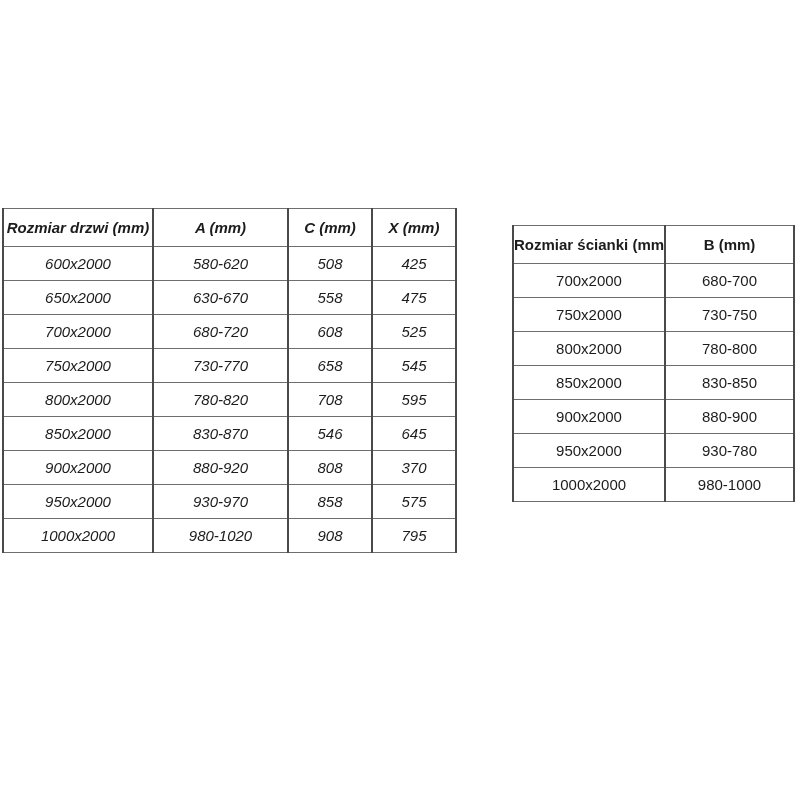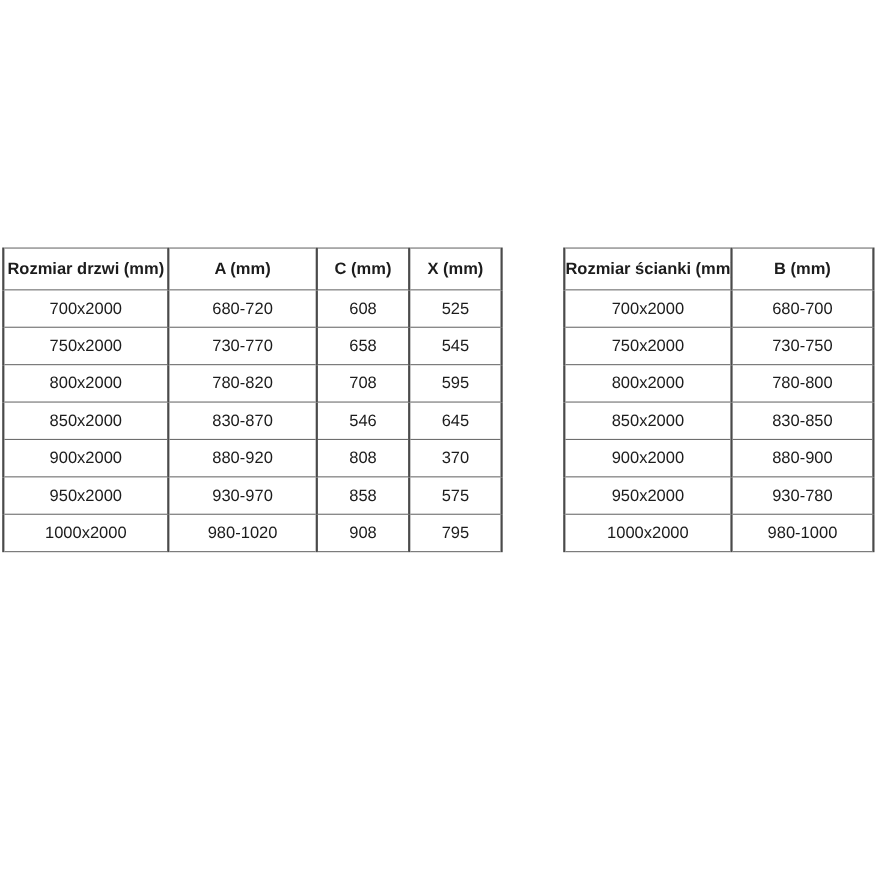--- a/index.html
+++ b/index.html
@@ -35,21 +35,21 @@
   table.tbl thead tr { height: 38px; }
   table.tbl tbody tr { height: 34px; }
   table.tbl th {
     font-size: 15px;
     font-weight: bold;
   }
   table.tbl td {
     font-size: 15px;
     font-weight: normal;
   }
-  #doors-table { left: 2px;  top: 225px; width: 453px; }
+  #doors-table { left: 2px;  top: 208px; width: 453px; font-style: italic; }
   #wall-table  { left: 512px; top: 225px; width: 281px; }
 </style>
 </head>
 <body>
 
 <div class="canvas">
 
   <table class="tbl" id="doors-table">
     <colgroup>
       <col style="width:150px">
@@ -59,20 +59,32 @@
     </colgroup>
   <thead>
         <tr>
           <th>Rozmiar drzwi (mm)</th>
           <th>A (mm)</th>
           <th>C (mm)</th>
           <th>X (mm)</th>
         </tr>
       </thead>
       <tbody>
+        <tr>
+          <td>600x2000</td>
+          <td>580-620</td>
+          <td>508</td>
+          <td>425</td>
+        </tr>
+        <tr>
+          <td>650x2000</td>
+          <td>630-670</td>
+          <td>558</td>
+          <td>475</td>
+        </tr>
         <tr>
           <td>700x2000</td>
           <td>680-720</td>
           <td>608</td>
           <td>525</td>
         </tr>
         <tr>
           <td>750x2000</td>
           <td>730-770</td>
           <td>658</td>

